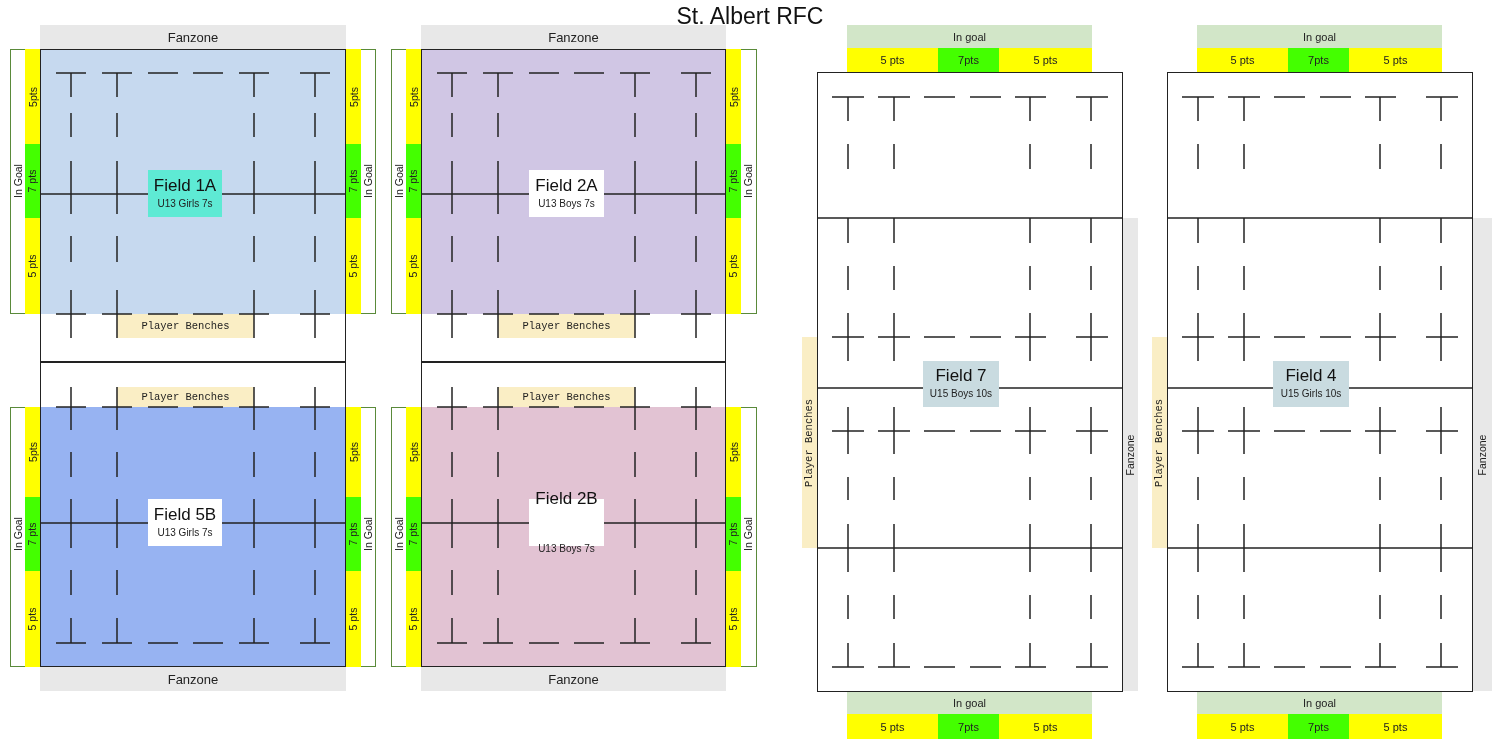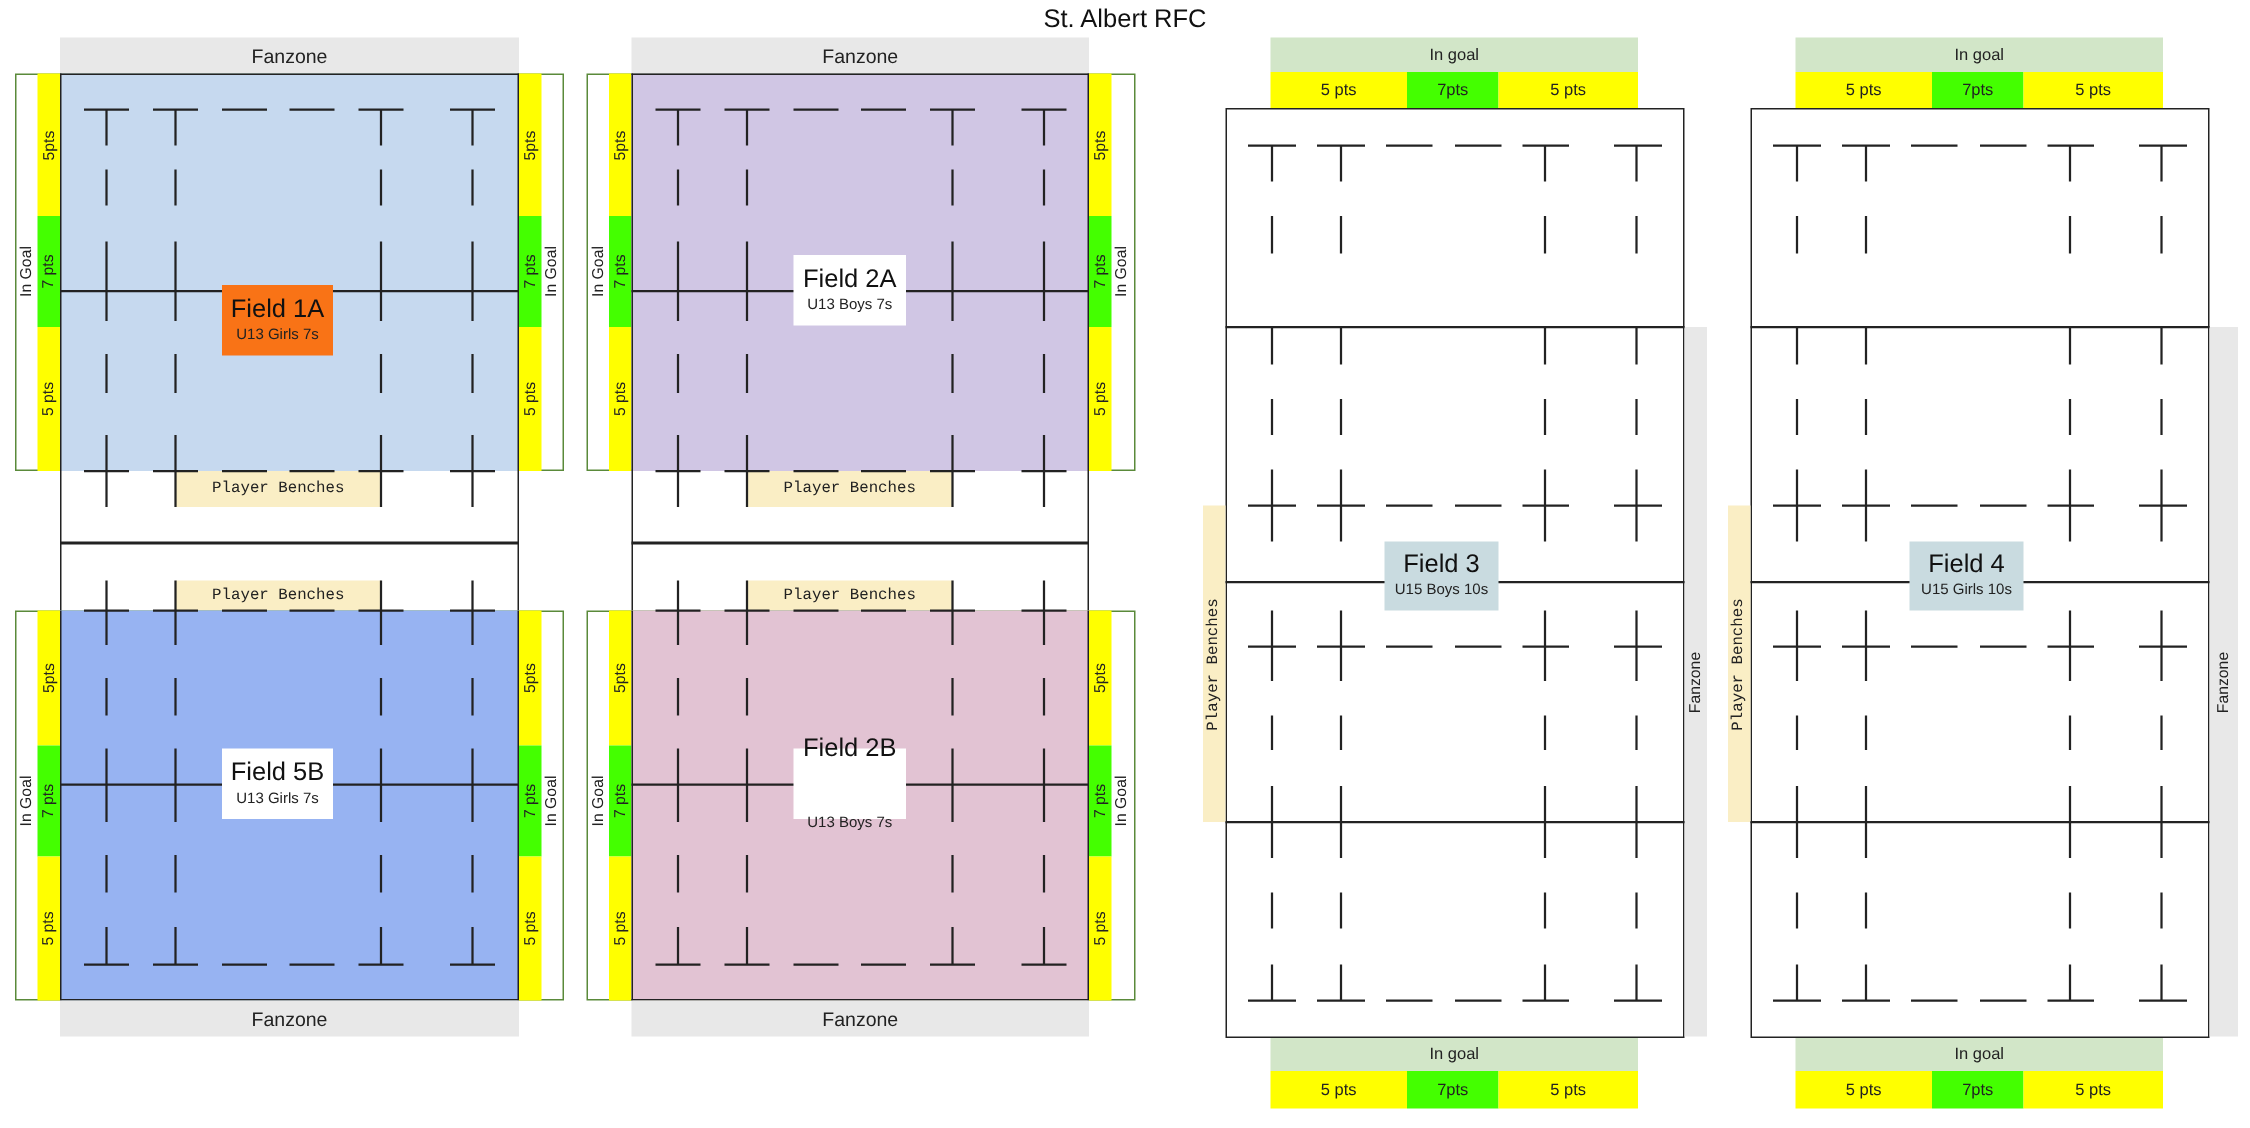--- a/index.html
+++ b/index.html
@@ -1,19 +1,19 @@
 <!DOCTYPE html>
 <html><head>
 <meta charset="utf-8">
 <style>
   html, body { margin:0; padding:0; background:#ffffff; }
   body { width:1500px; height:752px; position:relative; overflow:hidden;
          font-family: "Liberation Sans", sans-serif; color:#222; }
   .abs { position:absolute; box-sizing:border-box; }
-  .title { left:0; width:1500px; top:3px; text-align:center; font-size:17px; color:#111; }
+  .title { left:0; width:1500px; top:3px; text-align:center; font-size:23px; color:#111; }
   .fanzone { background:#e8e8e8; font-size:13px; color:#222; display:flex; align-items:center; justify-content:center; }
   .green-box { border:1.5px solid #5a8a3a; background:#fff; }
   .yellow { background:#ffff00; }
   .lime { background:#44ff00; }
   .vtext { display:flex; align-items:center; justify-content:center; }
   .vtext span { transform:rotate(-90deg); white-space:nowrap; font-size:10.5px; color:#222; }
   .field { border:1.5px solid #222; }
   .line { background:#222; position:absolute; }
   .bench { background:#faeec5; font-size:10.5px; color:#222; display:flex; align-items:center; justify-content:center;font-family:Liberation Mono, monospace; }
   .label-box { display:flex; flex-direction:column; align-items:center; justify-content:center; text-align:center; }
@@ -467,36 +467,36 @@
       <line x1="1426" y1="431" x2="1458" y2="431"></line>
       <line x1="1182" y1="667" x2="1214" y2="667"></line>
       <line x1="1228" y1="667" x2="1260" y2="667"></line>
       <line x1="1274" y1="667" x2="1305" y2="667"></line>
       <line x1="1320" y1="667" x2="1351" y2="667"></line>
       <line x1="1365" y1="667" x2="1396" y2="667"></line>
       <line x1="1426" y1="667" x2="1458" y2="667"></line>
     </g>
 </svg>
 
-<div class="abs label-box" style="left:148px;top:170px;width:74px;height:47px;background:#f97316;margin-top:20px;">
+<div class="abs label-box" style="left:148px;top:170px;width:74px;height:47px;background:#5eead4;">
   <div class="name">Field 1A</div>
   <div class="sub">U13 Girls 7s</div>
 </div>
 <div class="abs label-box" style="left:148px;top:499px;width:74px;height:47px;background:#fff;">
   <div class="name">Field 5B</div>
   <div class="sub">U13 Girls 7s</div>
 </div>
 <div class="abs label-box" style="left:529px;top:170px;width:75px;height:47px;background:#fff;">
   <div class="name">Field 2A</div>
   <div class="sub">U13 Boys 7s</div>
 </div>
 <div class="abs label-box" style="left:529px;top:499px;width:75px;height:47px;background:#fff;gap:32px;">
   <div class="name">Field 2B</div>
   <div class="sub">U13 Boys 7s</div>
 </div>
 <div class="abs label-box" style="left:923px;top:361px;width:76px;height:46px;background:#c9dbe0;">
-  <div class="name">Field 3</div>
+  <div class="name">Field 7</div>
   <div class="sub">U15 Boys 10s</div>
 </div>
 <div class="abs label-box" style="left:1273px;top:361px;width:76px;height:46px;background:#c9dbe0;">
   <div class="name">Field 4</div>
   <div class="sub">U15 Girls 10s</div>
 </div>
 
 </body></html>

